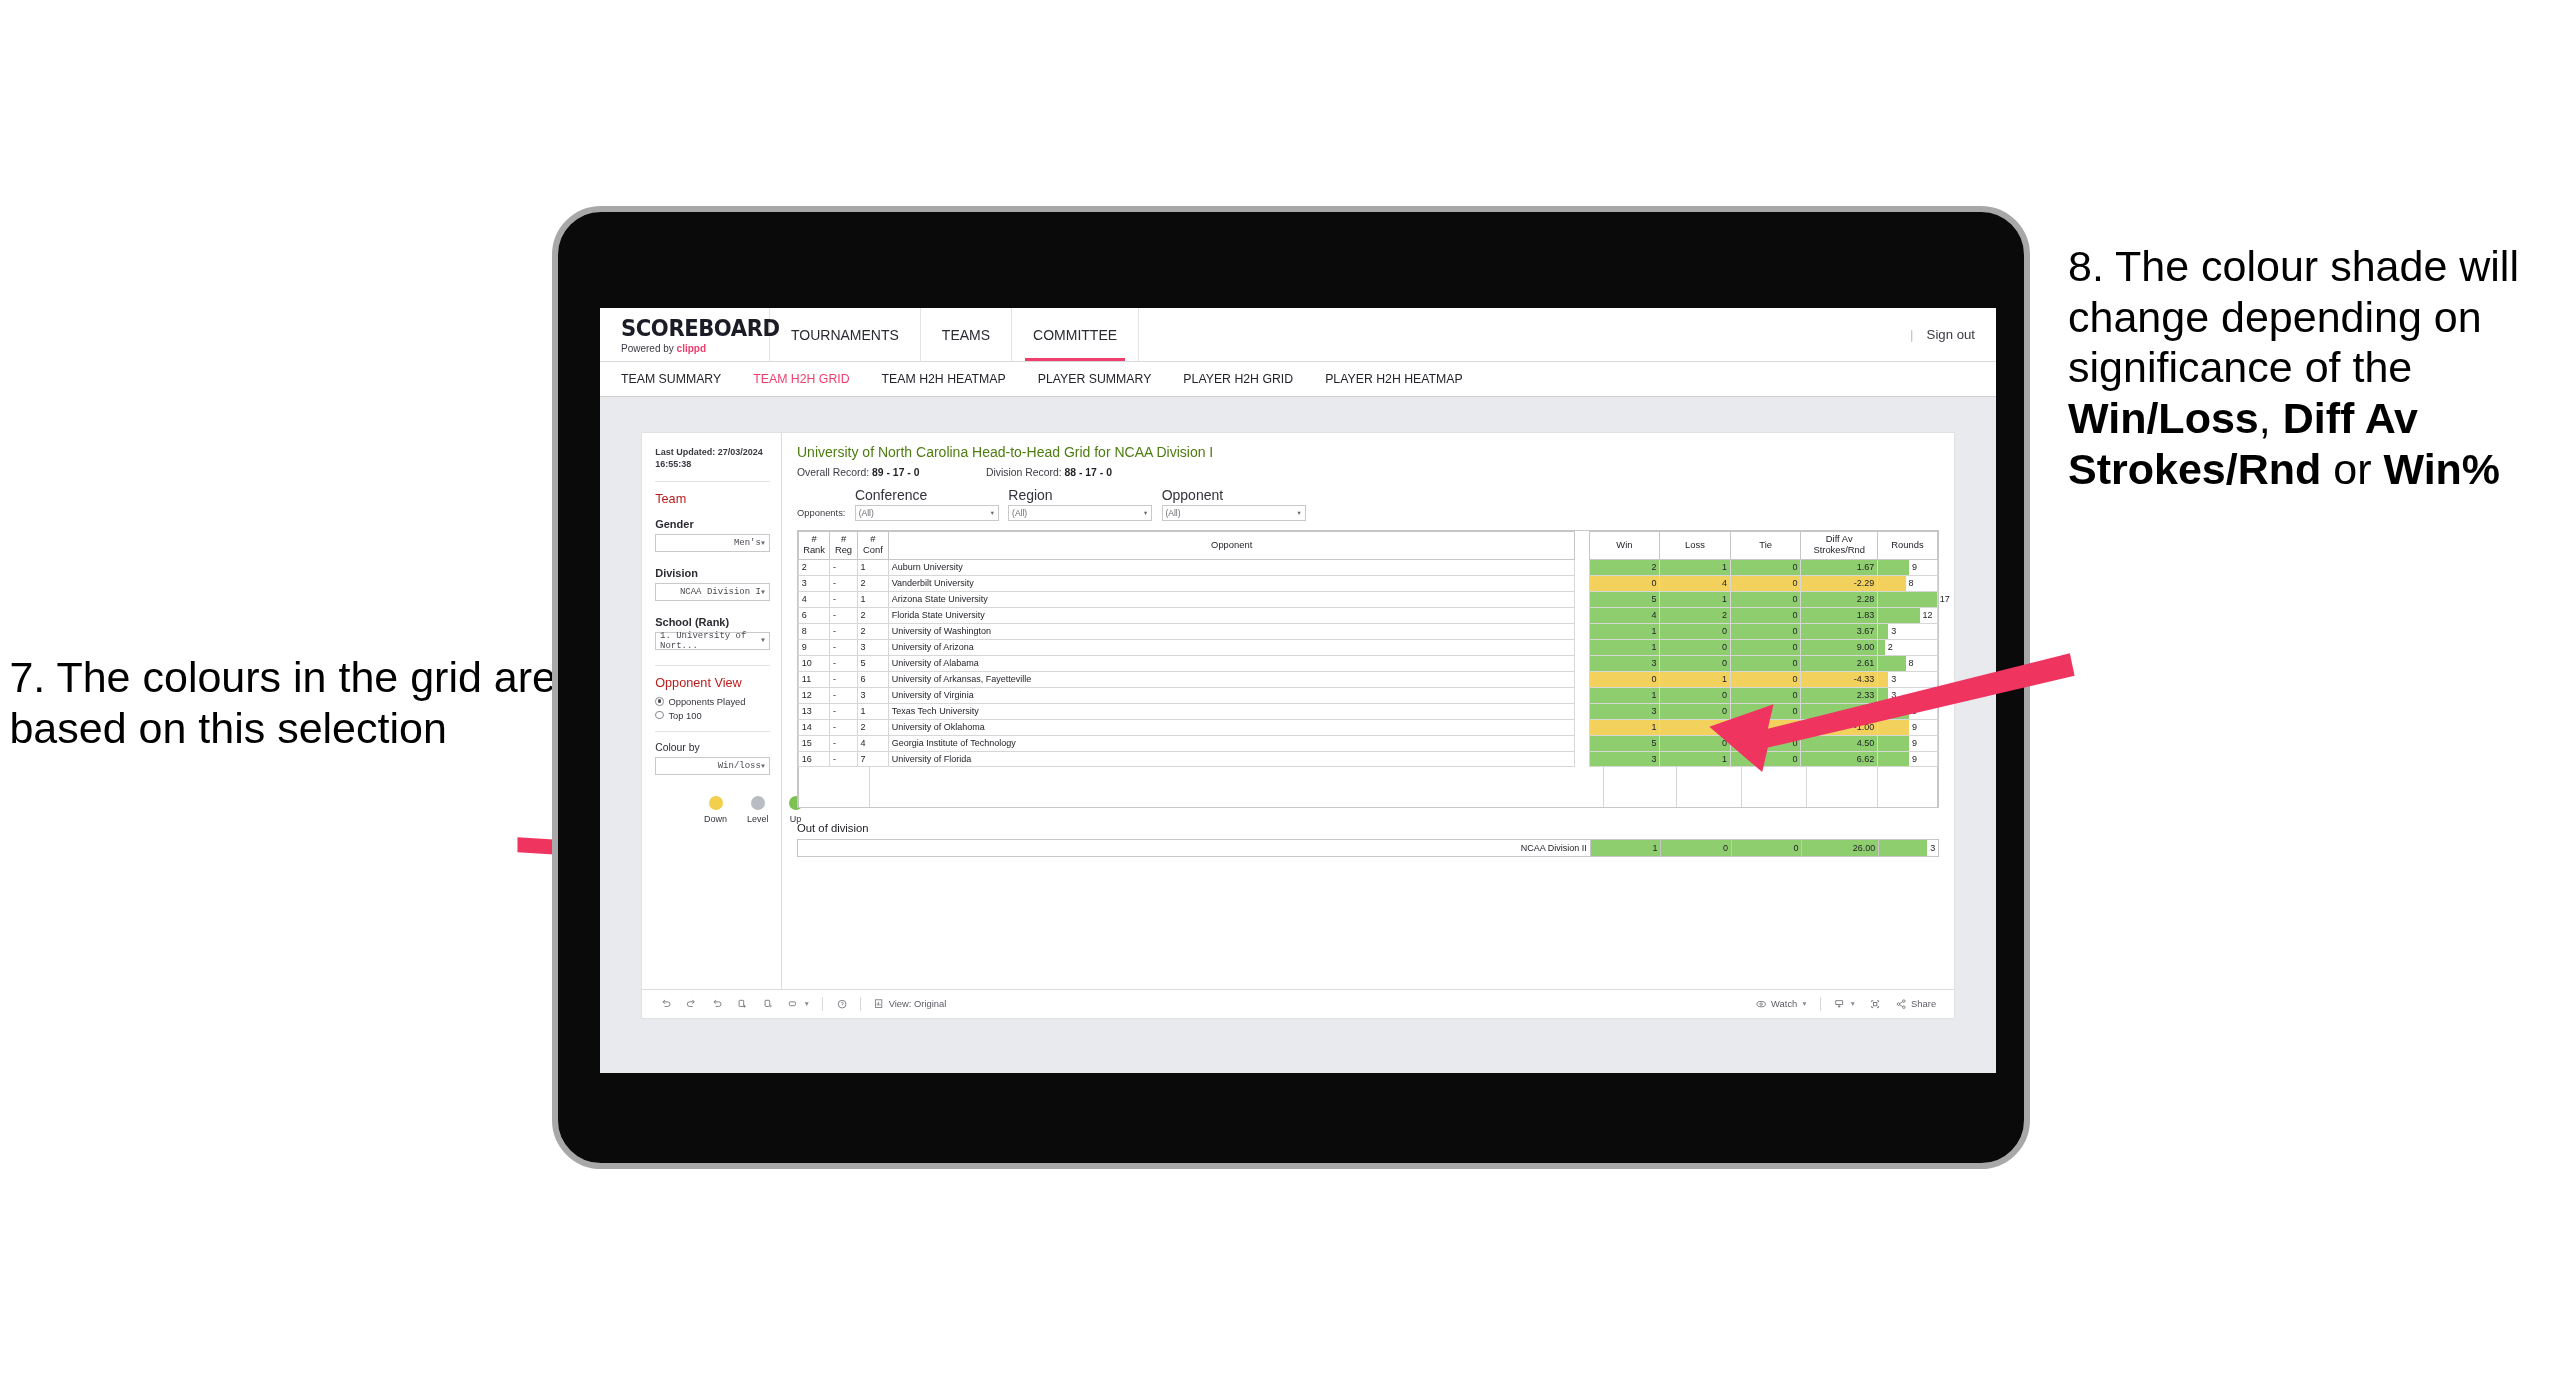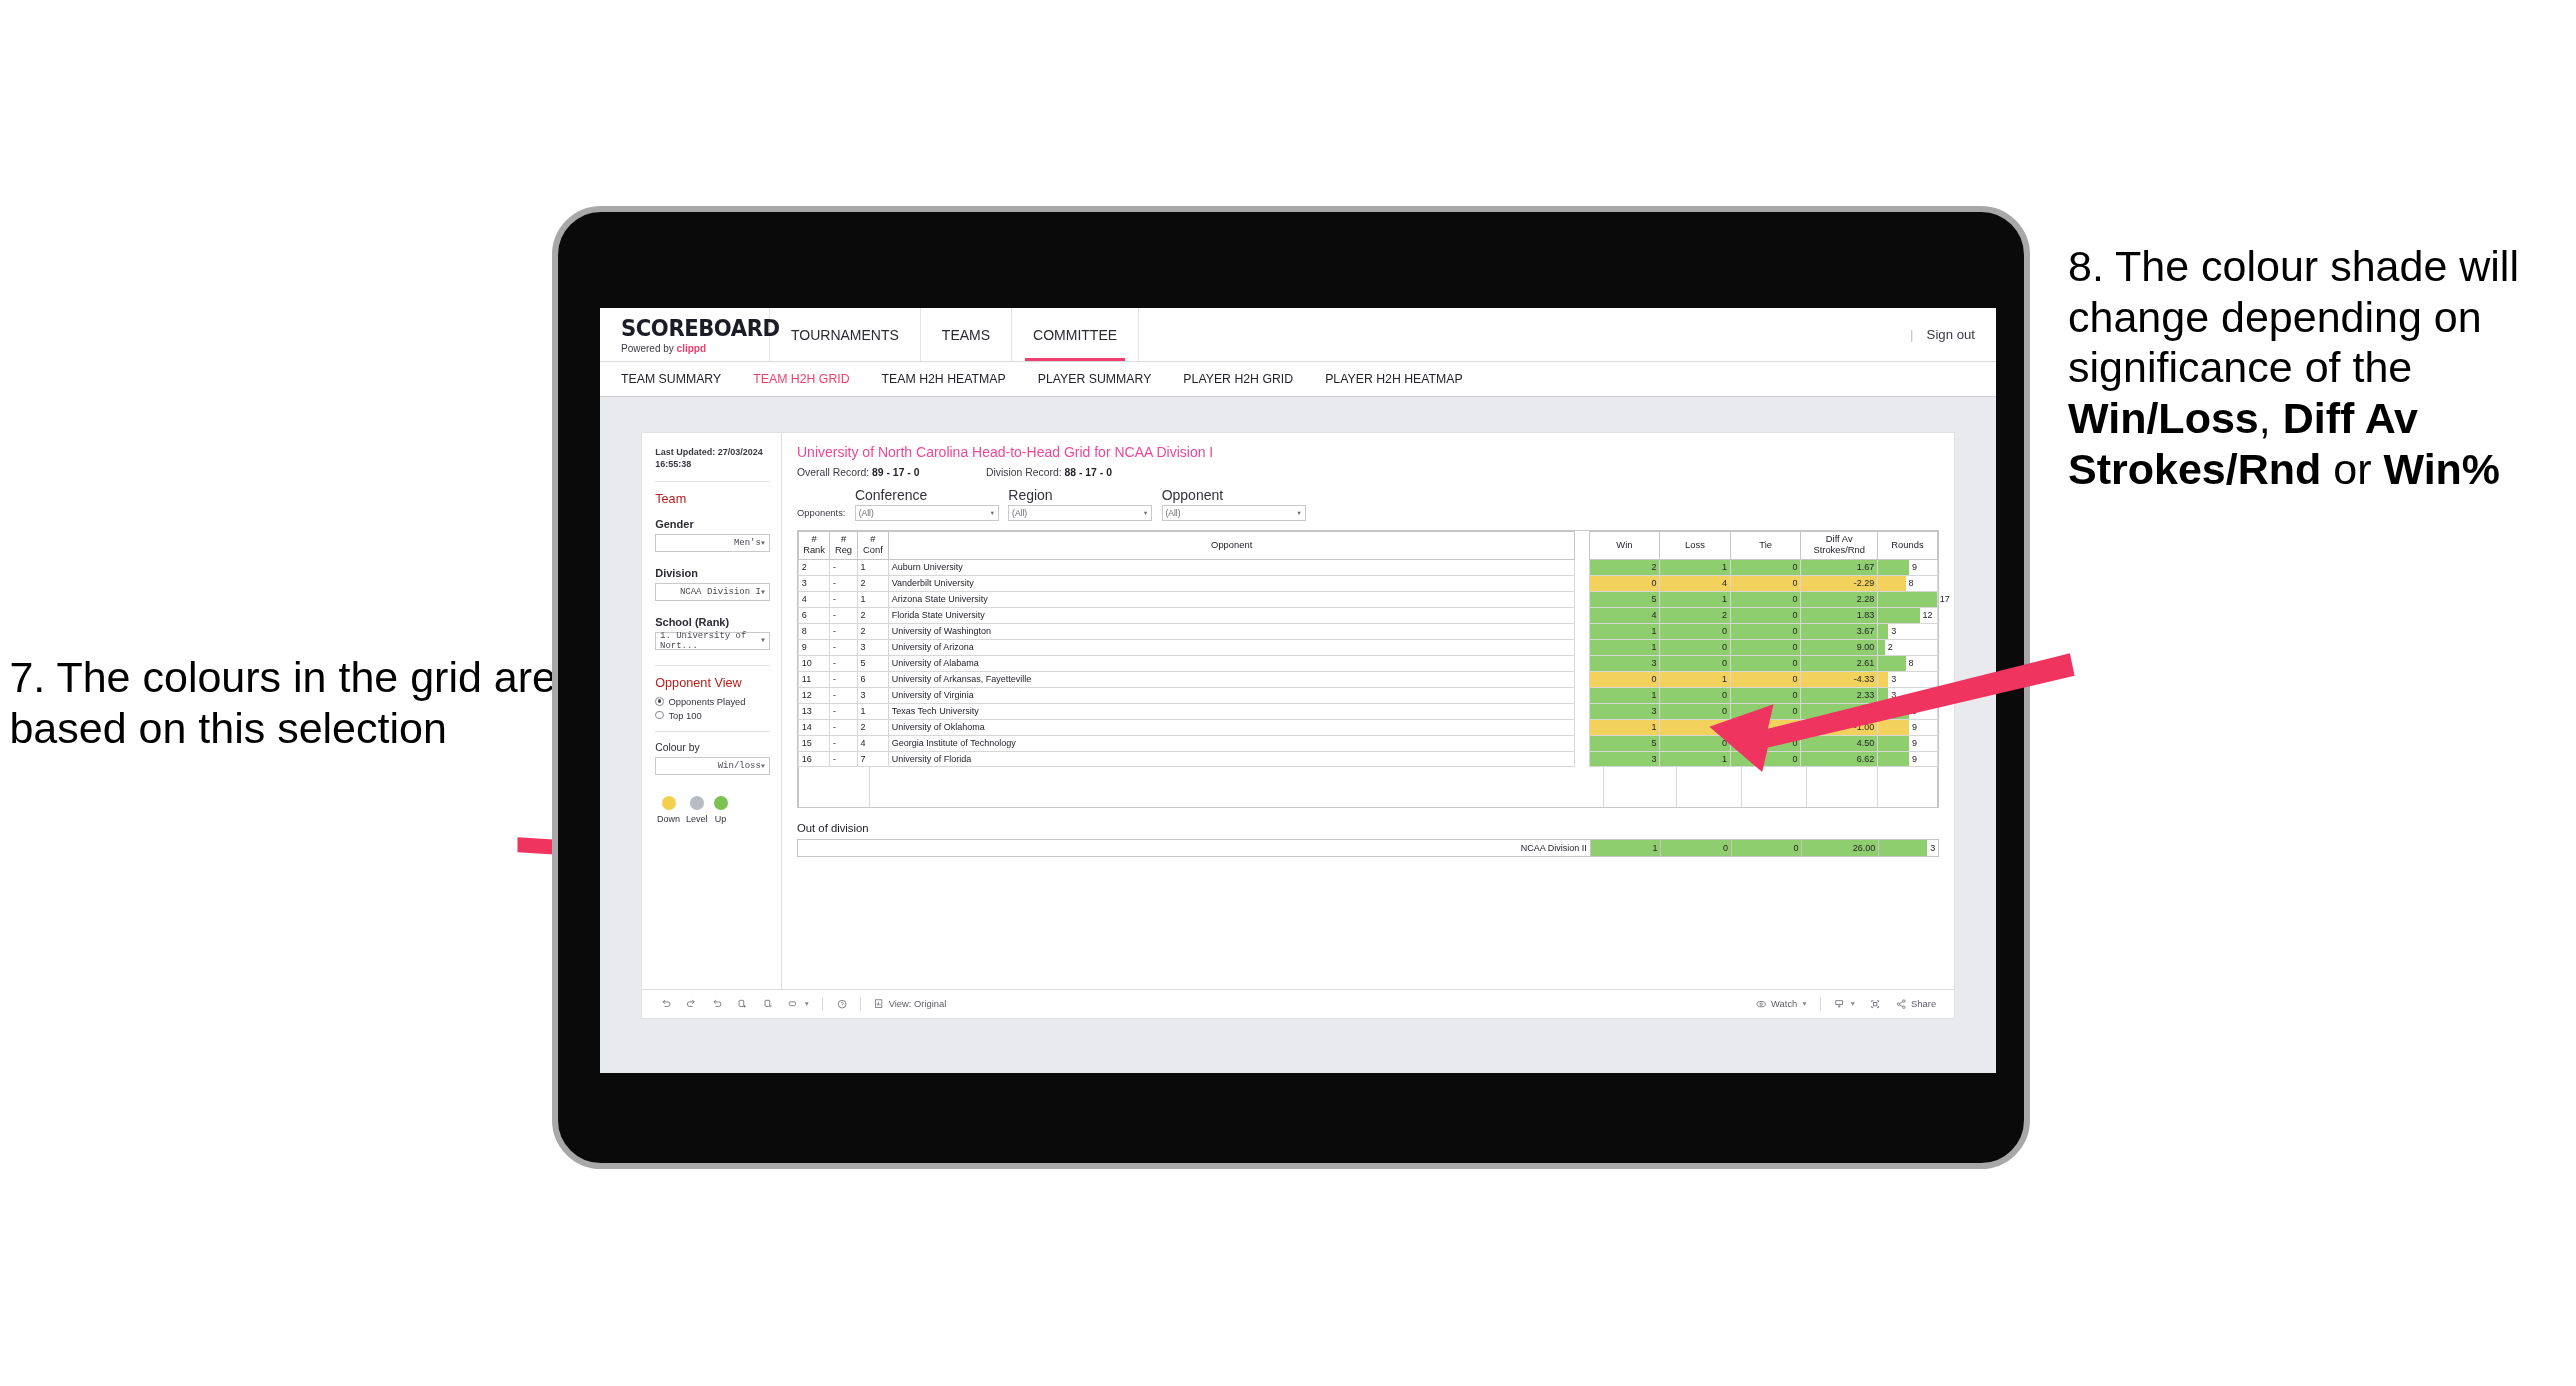--- a/index.html
+++ b/index.html
@@ -68,29 +68,29 @@
   .sb-title{font-size:12.7px;color:#b91c1c;margin-bottom:12.3px;}
   .sb-label{font-size:11px;font-weight:bold;color:#2b2b33;margin-bottom:3.8px;}
   .sb-select{height:16px;border:0.9px solid #c9c9c9;background:#fff;display:flex;
      align-items:center;justify-content:flex-end;padding:0 3.8px;
      font-size:9px;color:#4a4a52;margin-bottom:15px;cursor:pointer;font-family:Liberation Mono, monospace;}
   .sb-select .caret{font-size:6.6px;color:#6a6a72;}
   .radio-row{display:flex;align-items:center;gap:4.7px;margin-bottom:2.8px;font-size:9.4px;color:#33333b;cursor:pointer;}
   .radio{width:8.5px;height:8.5px;border-radius:50%;border:0.9px solid #8a8a92;box-sizing:border-box;
      display:flex;align-items:center;justify-content:center;background:#fff;flex:none;}
   .radio.on::after{content:"";width:3.8px;height:3.8px;border-radius:50%;background:#4a4a52;}
-  .legend{display:flex;gap:6px;margin-top:21px;padding-left:1.9px;}
+  .legend{display:flex;gap:20px;margin-top:21px;padding-left:1.9px;margin-left:47px;}
   .legend .item{text-align:center;}
   .legend .dot{width:14px;height:14px;border-radius:50%;margin:0 auto 3.8px auto;}
   .legend .lb{font-size:9px;color:#33333b;}
 
   
   #vizmain{flex:1;min-width:0;padding:11.3px 15px 0 15px;box-sizing:border-box;
      display:flex;flex-direction:column;}
-  #viz-title{font-size:14px;color:#ec4899;margin-bottom:6.6px;}
+  #viz-title{font-size:14px;color:#4d7c0f;margin-bottom:6.6px;}
   #records{display:flex;font-size:10.4px;color:#3a3a42;margin-bottom:9.4px;}
   #records .rec{width:189px;}
   #records b{color:#1f1f27;}
   #opp-filters{display:flex;align-items:flex-end;gap:9.4px;margin-bottom:8.5px;}
   #opp-filters .oplabel{font-size:9.4px;color:#3a3a42;padding-bottom:2.8px;}
   .filter-group{width:144px;}
   .filter-group .fl{font-size:14px;color:#33333b;margin-bottom:1.9px;}
   .filter-sel{height:14px;border:0.9px solid #c9c9c9;background:#fff;display:flex;
      align-items:center;justify-content:space-between;padding:0 2.8px;font-size:8.5px;
      color:#6a6a72;cursor:pointer;}

